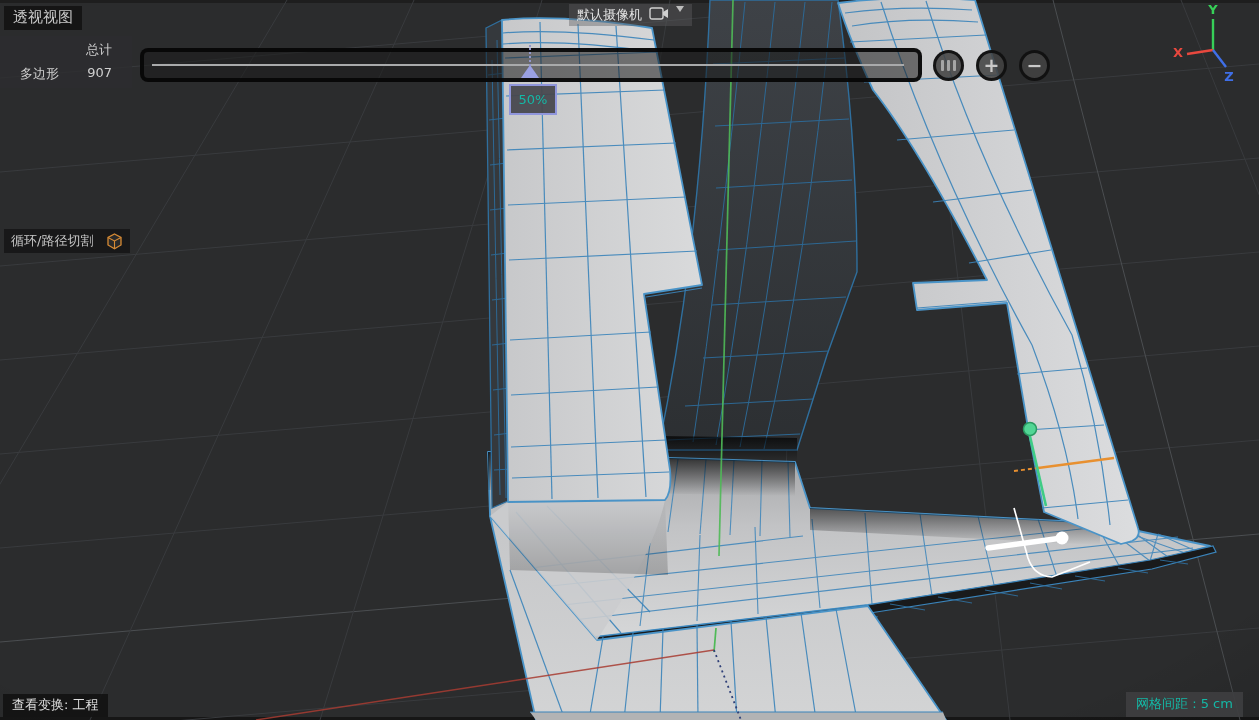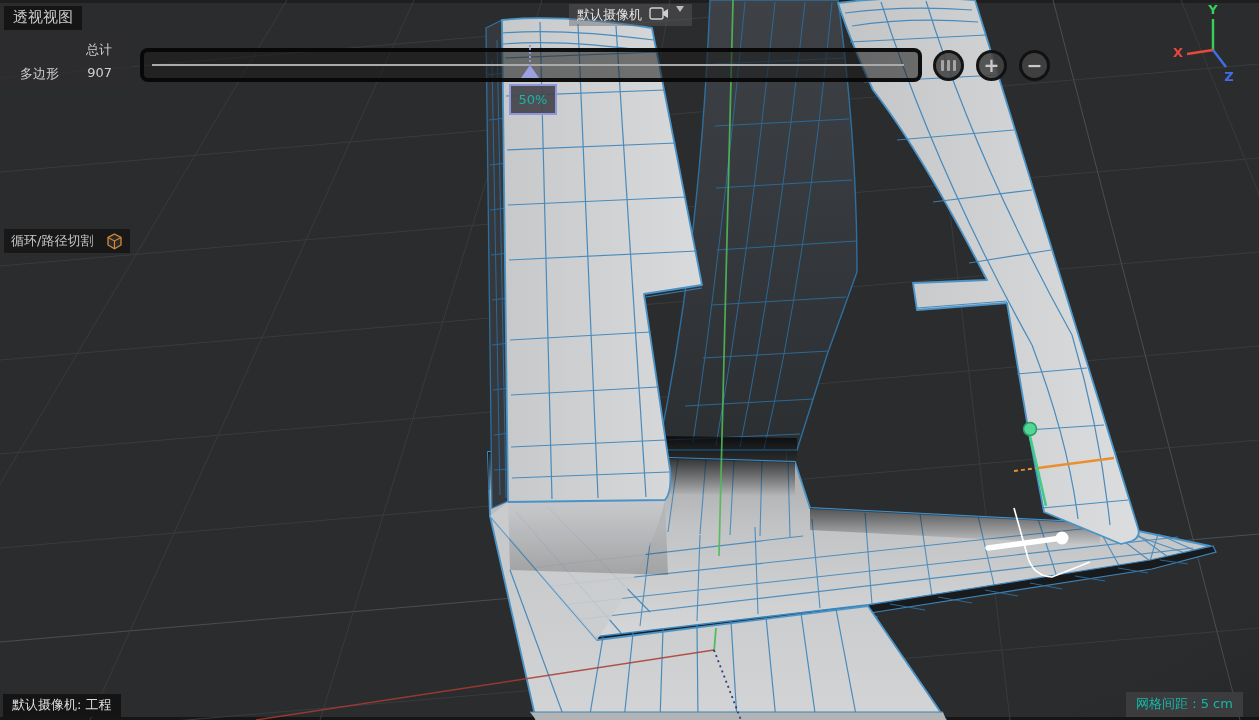--- a/index.html
+++ b/index.html
@@ -326,16 +326,16 @@
   <g stroke-width="2.4">
     <line x1="47" y1="48" x2="47" y2="17" stroke="#37d058"></line>
     <line x1="47" y1="48" x2="21" y2="52" stroke="#e8483e"></line>
     <line x1="47" y1="48" x2="60" y2="65" stroke="#3f6fe8"></line>
   </g>
   <text x="47" y="12" text-anchor="middle" font-size="13" font-weight="bold" fill="#37d058">Y</text>
   <text x="12" y="55" text-anchor="middle" font-size="13" font-weight="bold" fill="#e8483e">X</text>
   <text x="63" y="79" text-anchor="middle" font-size="13" font-weight="bold" fill="#3f6fe8">Z</text>
 </svg>
 
-<div class="hud status-l">默认摄像机: 工程</div>
+<div class="hud status-l">查看变换: 工程</div>
 <div class="hud status-r">网格间距 : 5 cm</div>
 
 </div>
 
 </body></html>

